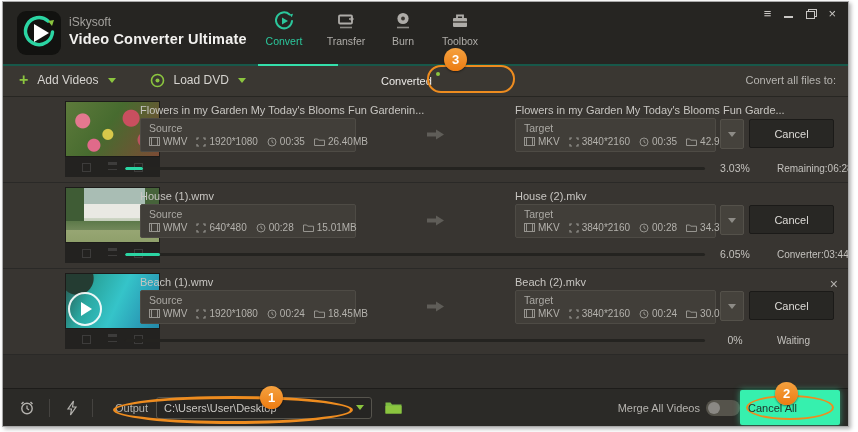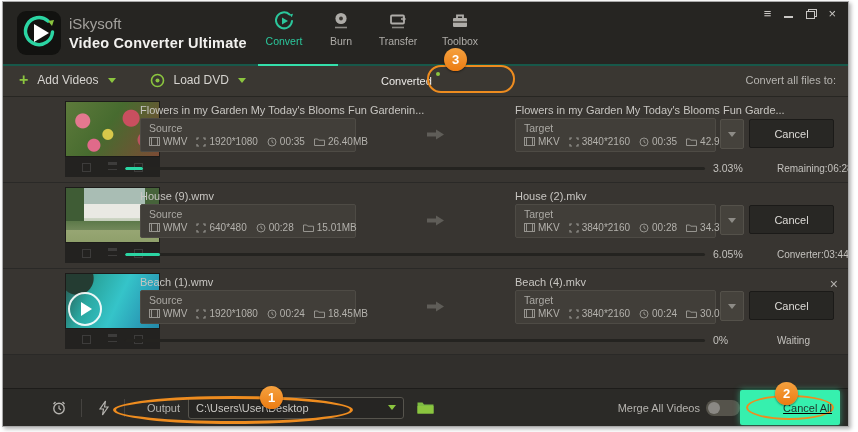--- a/index.html
+++ b/index.html
@@ -4,21 +4,21 @@
 <style>
   * { margin:0; padding:0; box-sizing:border-box; }
   html,body { width:858px; height:432px; background:#ffffff; font-family:"Liberation Sans", sans-serif; overflow:hidden; }
   .app { position:absolute; left:2px; top:1px; width:847px; height:426px;
          background:#312f2c; border:1px solid #a9a9a9; box-shadow:2px 2px 4px rgba(0,0,0,.3); overflow:hidden; }
 
   
   .header { position:relative; height:62px; background:#262522; }
   .logo { position:absolute; left:14px; top:9px; width:44px; height:44px; background:#121210; border-radius:9px; }
   .brand { position:absolute; left:66px; top:13px; line-height:1.25; }
-  .brand .l1 { font-size:15px; color:#a3a19d; }
+  .brand .l1 { font-size:12px; color:#a3a19d; }
   .brand .l2 { font-size:14.5px; font-weight:bold; color:#f2f1ef; letter-spacing:.2px; }
   .nav { position:absolute; left:250px; top:8px; display:flex; }
   .nav-item { width:62px; display:flex; flex-direction:column; align-items:center; gap:3px; cursor:pointer; }
   .nav-item.w80 { width:80px; } .nav-item.w52 { width:52px; }
   .nav-item .lbl { font-size:10.5px; color:#aeaca8; }
   .nav-item.active .lbl { color:#2bc79c; }
   .winctl { position:absolute; right:12px; top:5px; display:flex; gap:13px; align-items:center; color:#c9c7c4; }
   .winctl span { font-size:13px; line-height:13px; cursor:pointer; }
   .ic-min { display:inline-block; width:9px; height:8px; border-bottom:2px solid #c9c7c4; }
   .ic-restore { display:inline-block; width:9px; height:8px; border:1px solid #c9c7c4; box-shadow:2px -2px 0 -1px #262522, 2px -2px 0 0 #c9c7c4; margin-top:3px; }
@@ -79,37 +79,37 @@
   .meta { display:flex; align-items:center; gap:9px; white-space:nowrap; }
   .mi { display:flex; align-items:center; gap:3px; font-size:10px; color:#b3b1ac; }
   .mi svg { flex:none; }
   .flow-arrow { position:absolute; left:424px; top:30px; }
   .fmt-btn { position:absolute; left:717px; top:22px; width:24px; height:30px; background:#45423c; border:1px solid #54514a; border-radius:2px; cursor:pointer; display:flex; align-items:center; justify-content:center; }
   .fmt-btn .tri { width:0; height:0; border-left:4px solid transparent; border-right:4px solid transparent; border-top:5px solid #8d8b86; }
   .cancel-btn { position:absolute; left:746px; top:22px; width:85px; height:29px; background:#282724; border:1px solid #1b1a18; border-radius:2px; color:#dddbd7; font-size:11px; font-family:"Liberation Sans", sans-serif; cursor:pointer; }
   .progress-line { position:absolute; left:122px; top:65px; display:flex; align-items:center; }
   .bar { width:580px; height:3px; background:#242320; border-radius:2px; overflow:hidden; }
   .fill { height:100%; background:#2bd5a3; border-radius:2px; }
-  .pct { width:44px; margin-left:8px; font-size:10.5px; color:#c3c1bd; text-align:left; }
+  .pct { width:44px; margin-left:8px; font-size:10.5px; color:#c3c1bd; text-align:center; }
   .pstatus { width:86px; margin-left:20px; font-size:10px; color:#c3c1bd; }
   .row-close { position:absolute; right:10px; top:9px; font-size:14px; color:#b5b3af; cursor:pointer; line-height:12px; }
 
   
-  .footer { position:absolute; left:0; right:0; bottom:0; height:38px; background:#2b2a27; border-top:1px solid #1d1c1a; display:flex; align-items:center;padding-left:32px; }
+  .footer { position:absolute; left:0; right:0; bottom:0; height:38px; background:#2b2a27; border-top:1px solid #1d1c1a; display:flex; align-items:center; }
   .f-ic { margin-left:16px; cursor:pointer; display:flex; align-items:center; }
   .vsep { width:1px; height:18px; background:#454340; margin-left:14px; }
   .out-label { margin-left:22px; font-size:11px; color:#b5b3af; }
   .out-field { margin-left:8px; width:216px; height:22px; background:#262523; border:1px solid #56544d; border-radius:3px; display:flex; align-items:center; padding:0 7px; cursor:text; }
   .out-field .path { flex:1; font-size:11px; color:#c9c7c3; white-space:nowrap; overflow:hidden; }
   .folder-ic { margin-left:13px; cursor:pointer; display:flex; }
   .merge-label { position:absolute; right:148px; font-size:11px; color:#b5b3af; }
   .toggle { position:absolute; right:108px; width:34px; height:16px; background:#55534b; border-radius:8px; cursor:pointer; }
   .knob { position:absolute; left:2px; top:2px; width:12px; height:12px; border-radius:50%; background:#8a8884; }
   .cancel-all-wrap { position:absolute; right:8px; top:1px; width:100px; height:35px; background:#36f0ae; border-radius:2px; box-shadow:0 0 6px rgba(54,240,174,.55); cursor:pointer; }
-  .cancel-all-ellipse { position:absolute; left:6px; right:6px; top:5px; bottom:5px; border:2.5px solid #ee8c1f; border-radius:50%; display:flex; align-items:center; justify-content:flex-end;text-decoration:underline; }
+  .cancel-all-ellipse { position:absolute; left:6px; right:6px; top:5px; bottom:5px; border:2.5px solid #ee8c1f; border-radius:50%; display:flex; align-items:center; justify-content:flex-start; }
   .cancel-all-ellipse .txt { font-size:11px; color:#20342c; }
 
   
   .anno { position:absolute; pointer-events:none; z-index:20; }
   .ellipse-1 { left:110px; top:394px; width:240px; height:28px; border:3px solid #ee8c1f; border-radius:50%; }
   .rect-3 { left:424px; top:63px; width:88px; height:28px; border:2.5px solid #ee8c1f; border-radius:14px; }
   .badge { width:23px; height:23px; border-radius:50%; background:linear-gradient(#f5a13f,#ec7c12); color:#fff;
            font-size:13px; font-weight:bold; display:flex; align-items:center; justify-content:center; box-shadow:0 1px 2px rgba(0,0,0,.45); }
   .badge-1 { left:257px; top:384px; }
   .badge-2 { left:772px; top:380px; }
@@ -135,35 +135,35 @@
 
     <div class="nav">
       <div class="nav-item active">
         <svg width="22" height="22" viewBox="0 0 22 22">
           <path d="M16.5 4.5 A8 8 0 1 0 19 11" fill="none" stroke="#2bc79c" stroke-width="2" stroke-linecap="round"></path>
           <path d="M16.5 4.5 l3.5 -0.8 -1.2 3.5 z" fill="#2bc79c"></path>
           <path d="M9 7.5 L15 11 L9 14.5 Z" fill="#2bc79c"></path>
         </svg>
         <span class="lbl">Convert</span>
       </div>
+      <div class="nav-item">
+        <svg width="22" height="22" viewBox="0 0 22 22">
+          <rect x="4" y="5.5" width="13" height="8" rx="1" fill="none" stroke="#aeaca8" stroke-width="1.8"></rect>
+          <path d="M14 9 h4 m-2 -2 l2 2 -2 2" stroke="#aeaca8" stroke-width="1.4" fill="none"></path>
+          <line x1="5" y1="17.5" x2="17" y2="17.5" stroke="#8a8884" stroke-width="1.6"></line>
+        </svg>
+        <span class="lbl">Transfer</span>
+      </div>
       <div class="nav-item w52">
         <svg width="22" height="22" viewBox="0 0 22 22">
           <circle cx="11" cy="8.5" r="5.6" fill="#aeaca8"></circle>
           <circle cx="11" cy="8.5" r="1.9" fill="#3a3732"></circle>
           <line x1="5" y1="17.5" x2="17" y2="17.5" stroke="#8a8884" stroke-width="1.6"></line>
         </svg>
         <span class="lbl">Burn</span>
-      </div>
-      <div class="nav-item">
-        <svg width="22" height="22" viewBox="0 0 22 22">
-          <rect x="4" y="5.5" width="13" height="8" rx="1" fill="none" stroke="#aeaca8" stroke-width="1.8"></rect>
-          <path d="M14 9 h4 m-2 -2 l2 2 -2 2" stroke="#aeaca8" stroke-width="1.4" fill="none"></path>
-          <line x1="5" y1="17.5" x2="17" y2="17.5" stroke="#8a8884" stroke-width="1.6"></line>
-        </svg>
-        <span class="lbl">Transfer</span>
       </div>
       <div class="nav-item">
         <svg width="22" height="22" viewBox="0 0 22 22">
           <path d="M8 8 V5.5 h6 V8" fill="none" stroke="#aeaca8" stroke-width="1.8"></path>
           <rect x="4" y="8" width="14" height="9" rx="1" fill="#aeaca8"></rect>
           <line x1="4" y1="12" x2="18" y2="12" stroke="#3a3732" stroke-width="1.4"></line>
         </svg>
         <span class="lbl">Toolbox</span>
       </div>
     </div>
@@ -302,21 +302,21 @@
 
     <div class="row">
       <div class="thumb-block">
         <div class="thumb t1"></div>
         <div class="edit-strip">
           <span class="es-ic"></span>
           <span class="es-ic b"></span>
           <span class="es-ic"></span>
         </div>
       </div>
-      <div class="file-title src-title">House (9).wmv</div>
+      <div class="file-title src-title">House (1).wmv</div>
       <div class="info-box src-box">
         <div class="box-label">Source</div>
         <div class="meta">
           <span class="mi">
               <svg width="11" height="9" viewBox="0 0 11 9">
                 <rect x="0.5" y="0.5" width="10" height="8" fill="none" stroke="#96948f"></rect>
                 <line x1="2.5" y1="0" x2="2.5" y2="9" stroke="#96948f" stroke-width="1"></line>
                 <line x1="8.5" y1="0" x2="8.5" y2="9" stroke="#96948f" stroke-width="1"></line>
               </svg>
               <span>WMV</span>
@@ -435,21 +435,21 @@
               </svg>
               <span>18.45MB</span>
             </span>
         </div>
       </div>
       <div class="flow-arrow">
         <svg width="17" height="13" viewBox="0 0 17 13">
             <path d="M0 4.5h9V1.5l8 5-8 5V8.5H0z" fill="#5f5d58"></path>
           </svg>
       </div>
-      <div class="file-title tgt-title">Beach (4).mkv</div>
+      <div class="file-title tgt-title">Beach (2).mkv</div>
       <div class="info-box tgt-box">
         <div class="box-label">Target</div>
         <div class="meta">
           <span class="mi">
               <svg width="11" height="9" viewBox="0 0 11 9">
                 <rect x="0.5" y="0.5" width="10" height="8" fill="none" stroke="#96948f"></rect>
                 <line x1="2.5" y1="0" x2="2.5" y2="9" stroke="#96948f" stroke-width="1"></line>
                 <line x1="8.5" y1="0" x2="8.5" y2="9" stroke="#96948f" stroke-width="1"></line>
               </svg>
               <span>MKV</span>

